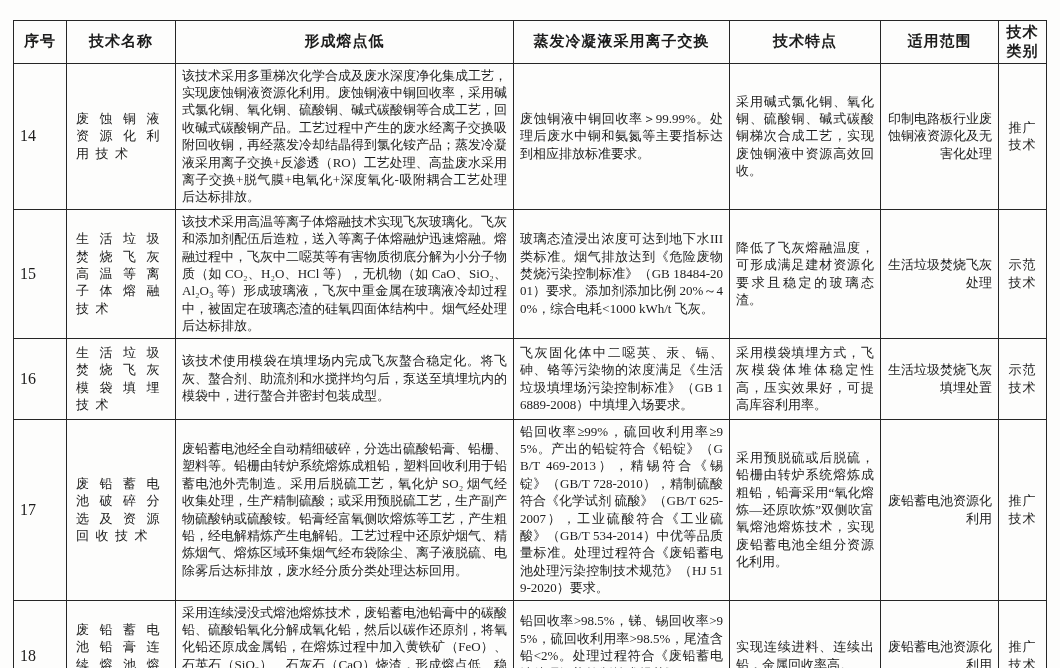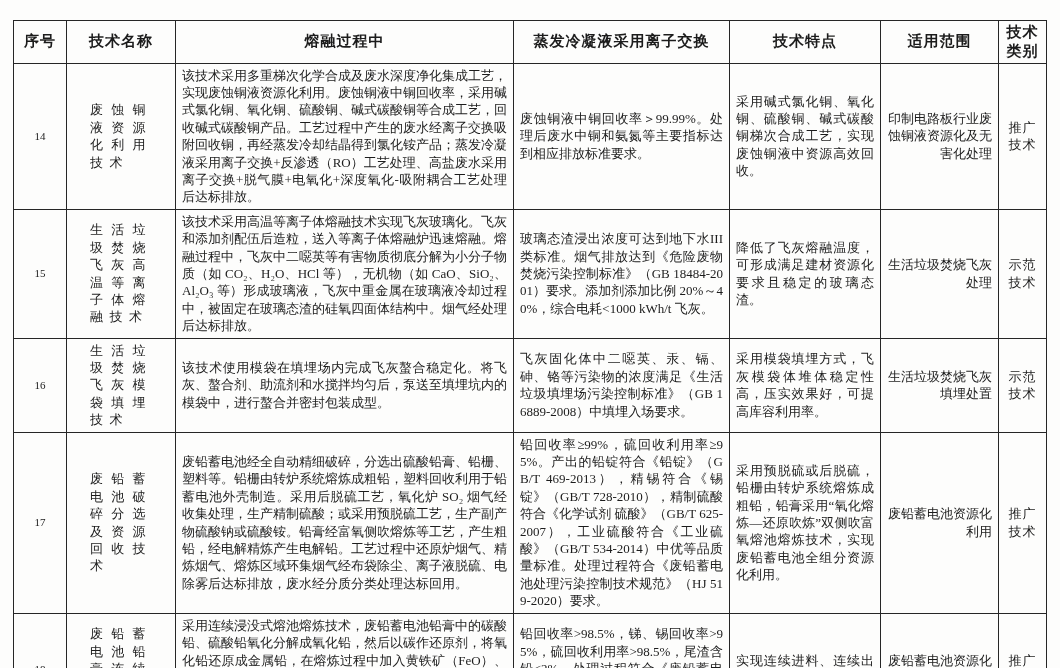--- a/index.html
+++ b/index.html
@@ -37,27 +37,27 @@
     padding: 2px 3px;
     line-height: 1.25;
     letter-spacing: 1px;
   }
   td {
     font-size: 13px;
     line-height: 1.34;
     padding: 3px 6px;
   }
   td.c-no {
-    text-align: center;
-    font-size: 11px;
+    text-align: left;
+    font-size: 16px;
   }
   td.c-name {
     text-align: justify;
     letter-spacing: 0.5em;
-    padding: 3px 23px;
+    padding: 3px 9px;
     word-break: break-all;
   }
   td.c-process,
   td.c-indicators,
   td.c-features {
     text-align: justify;
     word-break: break-all;
   }
   td.c-scope {
     text-align: right;
@@ -87,21 +87,21 @@
       <col style="width:338px">
       <col style="width:216px">
       <col style="width:151px">
       <col style="width:118px">
       <col style="width:48px">
     </colgroup>
     <thead>
       <tr class="r-header">
         <th class="hdr">序号</th>
         <th class="hdr">技术名称</th>
-        <th class="hdr">熔融过程中</th>
+        <th class="hdr">形成熔点低</th>
         <th class="hdr">蒸发冷凝液采用离子交换</th>
         <th class="hdr">技术特点</th>
         <th class="hdr">适用范围</th>
         <th class="hdr">技术类别</th>
       </tr>
     </thead>
     <tbody>
       <tr class="r-14">
         <td class="c-no">14</td>
         <td class="c-name">废蚀铜液资源化利用技术</td>

